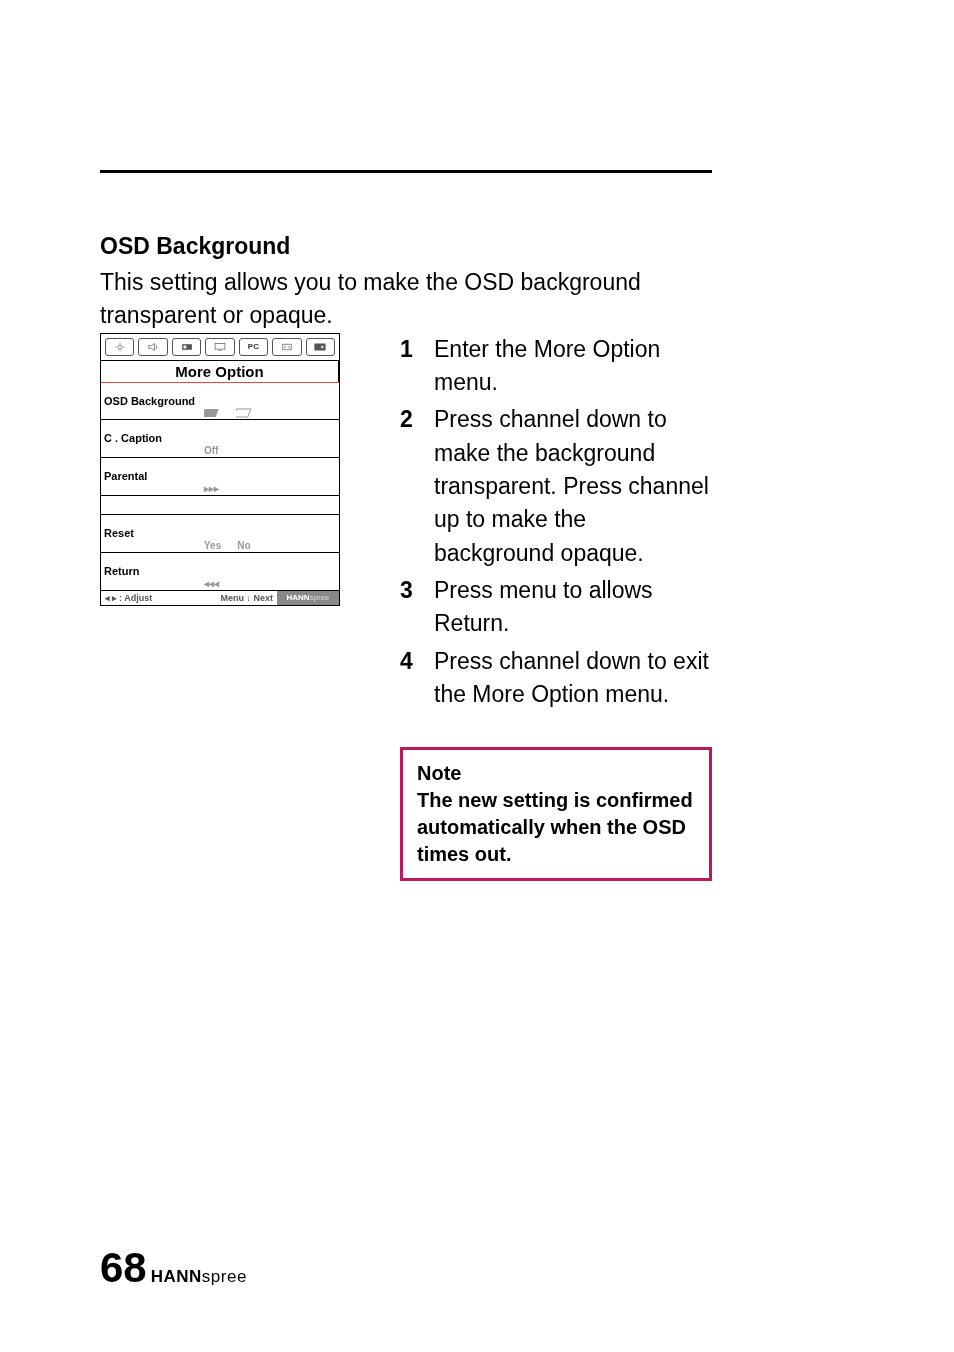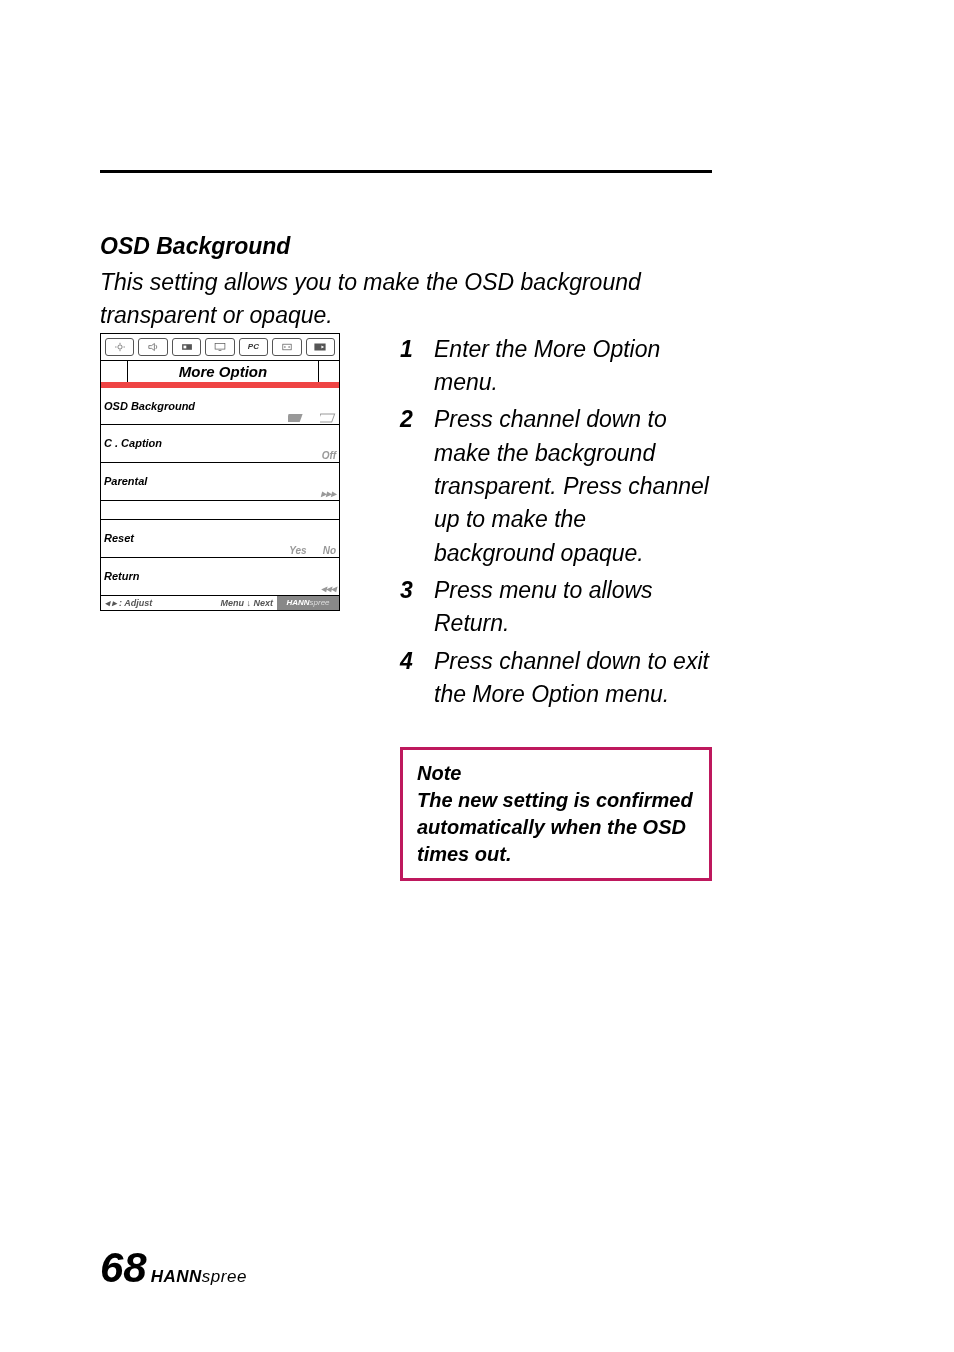--- a/index.html
+++ b/index.html
@@ -8,21 +8,20 @@
     background: #fff;
     font-family: Arial, Helvetica, sans-serif;
     color: #000;
   }
   .page {
     width: 782px;
     height: 1352px;
     position: relative;
     box-sizing: border-box;
     padding: 170px 70px 0 100px;
-    font-style: italic;
   }
   .rule {
     border: none;
     border-top: 3px solid #000;
     margin: 0 0 60px 0;
   }
   .heading {
     font-weight: bold;
     font-size: 23px;
     margin-bottom: 6px;
@@ -56,21 +55,22 @@
     align-items: center;
     justify-content: center;
     font-size: 8px;
     color: #333;
     box-sizing: border-box;
   }
   .tab svg { display:block; }
   .titlebar {
     display: flex;
     border-top: 1px solid #000;
-    border-bottom: 6px solid #ef4444;
+    border-bottom: 1px solid #ef4444;
+    flex-direction: column;
   }
   .titlebar .spacer {
     width: 26px;
     border-right: 1px solid #000;
   }
   .titlebar .title {
     flex: 1;
     text-align: center;
     font-weight: bold;
     font-size: 15px;
@@ -94,21 +94,21 @@
     font-weight: bold;
     color: #000;
   }
   .menu .val {
     flex: 1;
     text-align: center;
     color: #999;
     font-weight: bold;
     font-size: 10px;
     display:flex;
-    justify-content:flex-end;
+    justify-content:flex-start;
     gap:16px;
     margin-top:24px;
   }
   .menu .val span { color:#999; }
   .footerbar {
     display: flex;
     font-size: 9px;
     border-top: 1px solid #000;
   }
   .footerbar .fleft {

